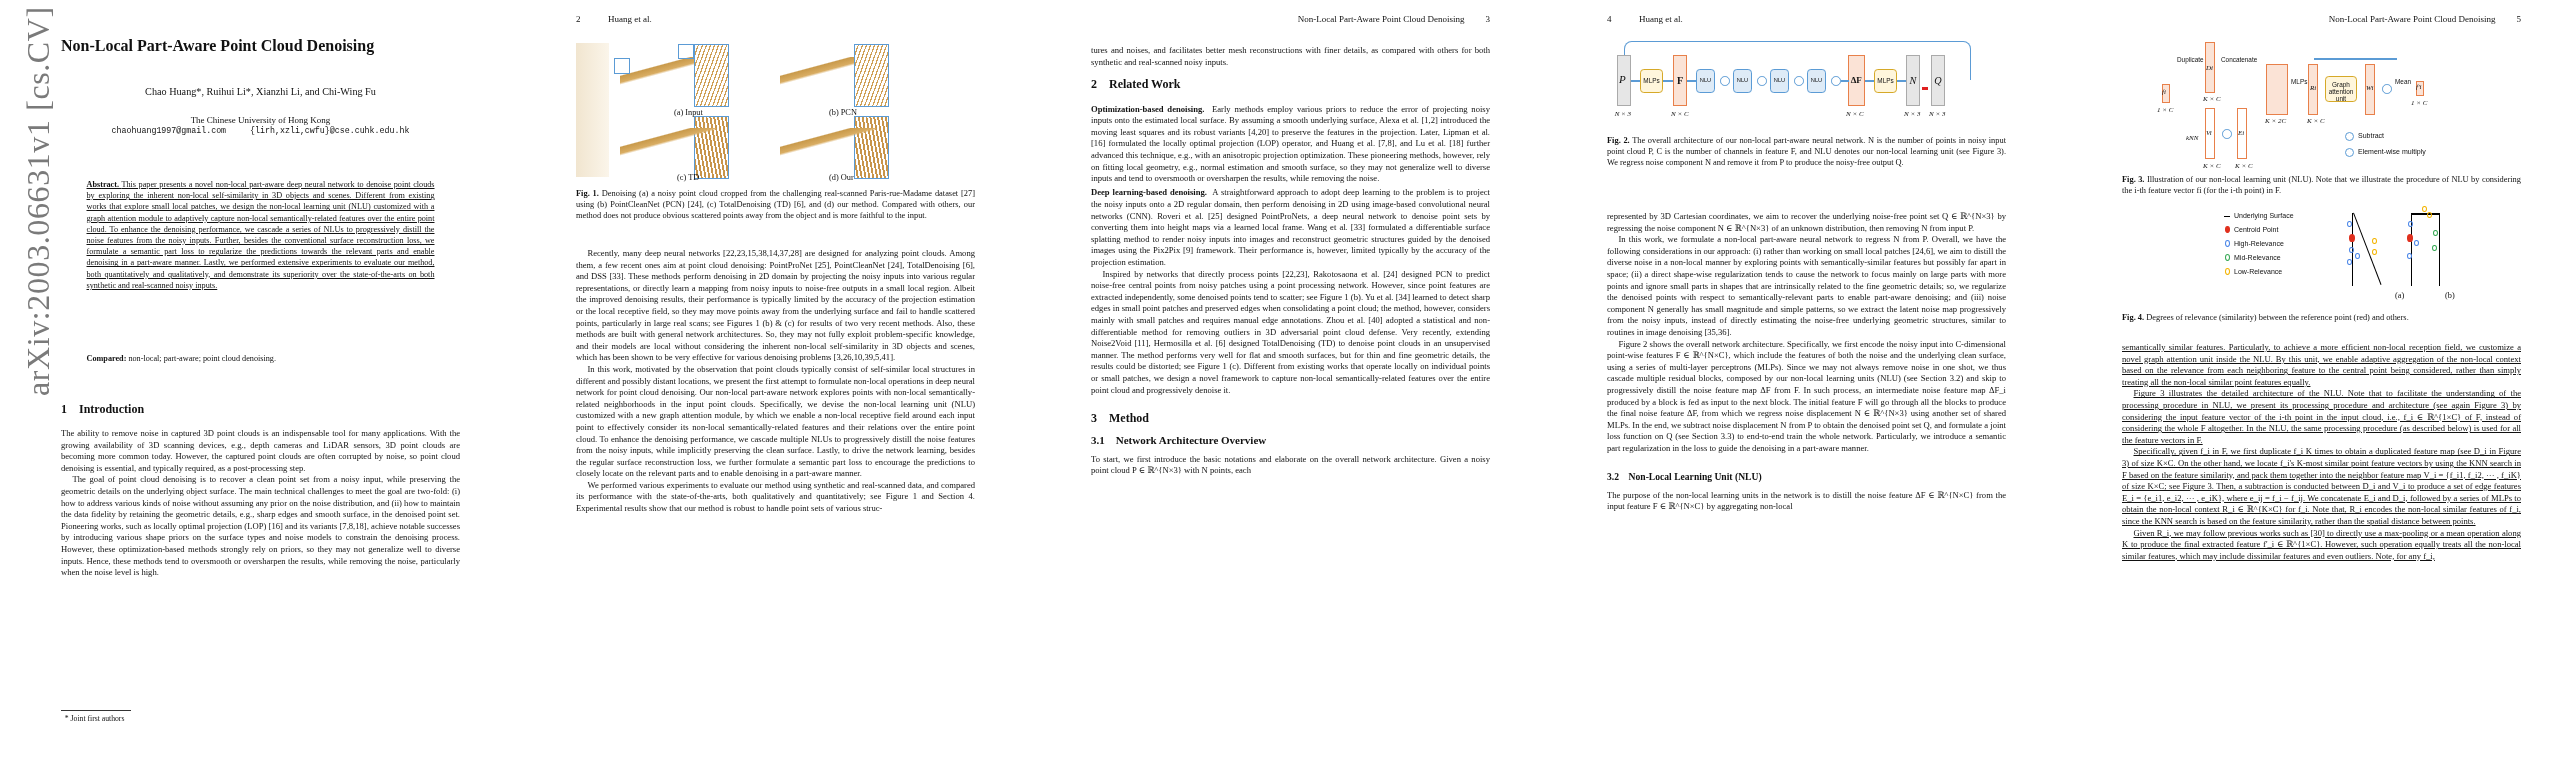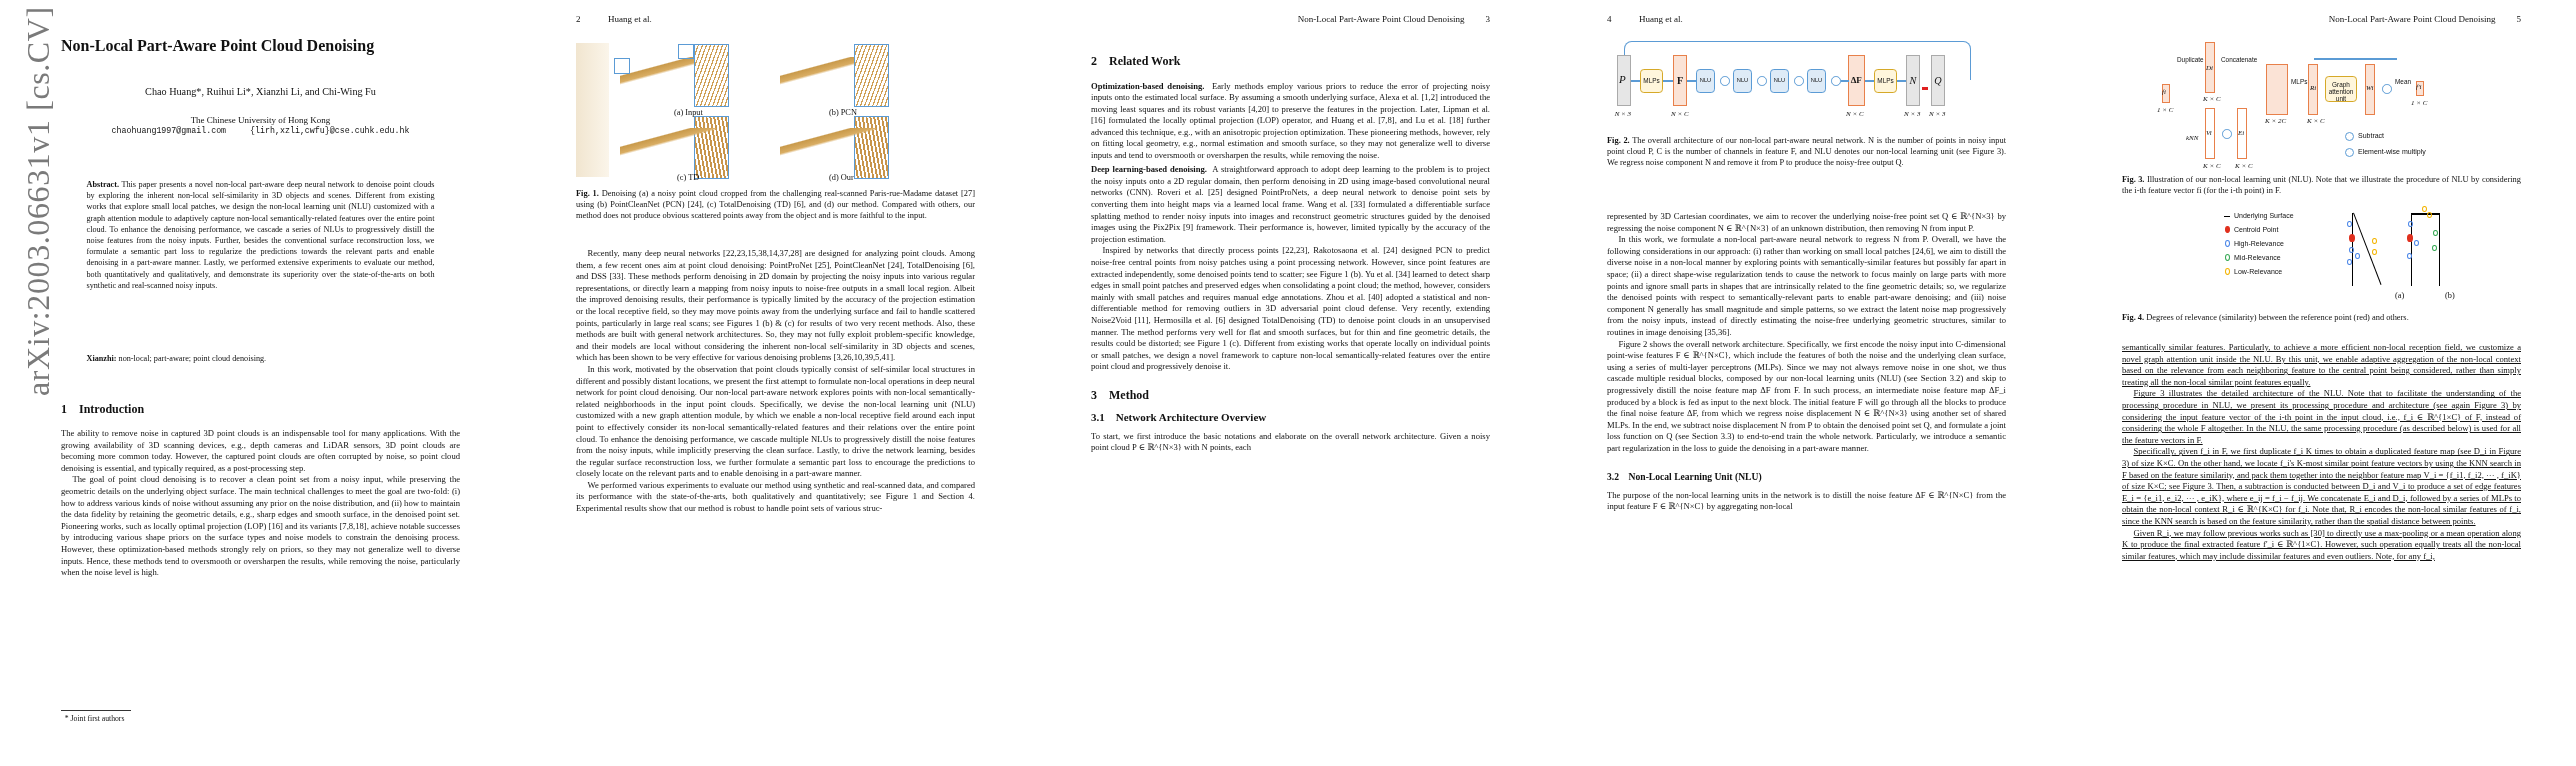--- a/index.html
+++ b/index.html
@@ -12,21 +12,21 @@
   .rh .ttl{position:absolute;top:0;}
   .txt{font-size:8.6px;line-height:11.6px;text-align:justify;hyphens:auto;margin:0;}
   .ind{text-indent:11.5px;}
   .narrow{font-family:"Liberation Sans Narrow","Liberation Serif",serif;}
   .arxiv{position:absolute;left:20.4px;top:38px;width:25.5px;height:358px;}
   .arxiv span{position:absolute;left:0;top:0;transform-origin:0 0;transform:translate(0,358px) rotate(-90deg);white-space:nowrap;font-size:32px;color:#7a7a7a;font-family:"Liberation Serif",serif;letter-spacing:0.6px;}
   .title{position:absolute;left:0;width:399px;top:37px;font-size:16px;font-weight:bold;text-align:left;padding-left:0;}
   .authors{position:absolute;top:86px;width:399px;text-align:center;font-size:10.2px;}
   .affil{position:absolute;top:115px;width:399px;text-align:center;font-size:9px;}
   .emails{position:absolute;top:126px;width:399px;text-align:center;font-size:8.3px;font-family:"Liberation Mono","DejaVu Sans Mono",monospace;word-spacing:19px;}
-  .abstract{position:absolute;top:179px;left:25.5px;width:348px;font-size:8.2px;line-height:11.2px;text-align:justify;}
+  .abstract{position:absolute;top:179px;left:25.5px;width:348px;font-size:8.2px;line-height:11.2px;text-align:justify;text-decoration:underline;}
   .kw{position:absolute;top:354px;left:25.5px;width:348px;font-size:8.2px;}
   h2.sec{font-size:12px;font-weight:bold;margin:0;position:absolute;}
   .fn-rule{position:absolute;width:70px;border-top:0.6px solid #333;}
   .fn{position:absolute;font-size:7.7px;}
   .caption{font-size:8.4px;line-height:11.2px;text-align:justify;position:absolute;}
   .b{font-weight:bold;}
   .fig{position:absolute;}
   .sublabel{position:absolute;font-size:8.3px;padding-left:28px;}
   .box{position:absolute;box-sizing:border-box;}
   .lbl{position:absolute;font-size:7px;font-style:italic;font-family:"Liberation Serif",serif;}
@@ -47,21 +47,21 @@
     <div class="affil">The Chinese University of Hong Kong</div>
     <div class="emails">
       <span>chaohuang1997@gmail.com</span>
       <span>{lirh,xzli,cwfu}@cse.cuhk.edu.hk</span>
     </div>
     <div class="abstract">
       <span class="b">Abstract.</span>
       <span>This paper presents a novel non-local part-aware deep neural network to denoise point clouds by exploring the inherent non-local self-similarity in 3D objects and scenes. Different from existing works that explore small local patches, we design the non-local learning unit (NLU) customized with a graph attention module to adaptively capture non-local semantically-related features over the entire point cloud. To enhance the denoising performance, we cascade a series of NLUs to progressively distill the noise features from the noisy inputs. Further, besides the conventional surface reconstruction loss, we formulate a semantic part loss to regularize the predictions towards the relevant parts and enable denoising in a part-aware manner. Lastly, we performed extensive experiments to evaluate our method, both quantitatively and qualitatively, and demonstrate its superiority over the state-of-the-arts on both synthetic and real-scanned noisy inputs.</span>
     </div>
     <div class="kw">
-      <span class="b">Xianzhi:</span>
+      <span class="b">Compared:</span>
       <span>non-local; part-aware; point cloud denoising.</span>
     </div>
     <h2 class="sec" style="top:402px;left:0;">
       <span>1</span>&nbsp;&nbsp;&nbsp;&nbsp;<span>Introduction</span>
     </h2>
     <div style="position:absolute;top:428px;left:0;width:399px;">
       <p class="txt">The ability to remove noise in captured 3D point clouds is an indispensable tool for many applications. With the growing availability of 3D scanning devices, e.g., depth cameras and LiDAR sensors, 3D point clouds are becoming more common today. However, the captured point clouds are often corrupted by noise, so point cloud denoising is essential, and typically required, as a post-processing step.</p>
       <p class="txt ind">The goal of point cloud denoising is to recover a clean point set from a noisy input, while preserving the geometric details on the underlying object surface. The main technical challenges to meet the goal are two-fold: (i) how to address various kinds of noise without assuming any prior on the noise distribution, and (ii) how to maintain the data fidelity by retaining the geometric details, e.g., sharp edges and smooth surface, in the denoised point set. Pioneering works, such as locally optimal projection (LOP) [16] and its variants [7,8,18], achieve notable successes by introducing various shape priors on the surface types and noise models to constrain the denoising process. However, these optimization-based methods strongly rely on priors, so they may not generalize well to diverse inputs. Hence, these methods tend to oversmooth or oversharpen the results, while removing the noise, particularly when the noise level is high.</p>
     </div>
     <div class="fn-rule" style="top:710px;left:0;"></div>
@@ -110,20 +110,21 @@
     <p class="txt ind">We performed various experiments to evaluate our method using synthetic and real-scanned data, and compared its performance with the state-of-the-arts, both qualitatively and quantitatively; see Figure 1 and Section 4. Experimental results show that our method is robust to handle point sets of various struc-</p>
   </div>
 </div>
 
 <div class="page p3">
   <div class="rh">
     <span class="ttl" style="right:25.5px;">Non-Local Part-Aware Point Cloud Denoising</span>
     <span class="num" style="right:0">3</span>
   </div>
   <div class="col" style="top:45px;">
+    <p class="txt">tures and noises, and facilitates better mesh reconstructions with finer details, as compared with others for both synthetic and real-scanned noisy inputs.</p>
     <h2 style="font-size:12px;margin:9px 0 11.5px 0;font-weight:bold;">
       <span>2</span>&nbsp;&nbsp;&nbsp;&nbsp;<span>Related Work</span>
     </h2>
     <p class="txt"><span class="b">Optimization-based denoising.</span>&nbsp; <span>Early methods employ various priors to reduce the error of projecting noisy inputs onto the estimated local surface. By assuming a smooth underlying surface, Alexa et al. [1,2] introduced the moving least squares and its robust variants [4,20] to preserve the features in the projection. Later, Lipman et al. [16] formulated the locally optimal projection (LOP) operator, and Huang et al. [7,8], and Lu et al. [18] further advanced this technique, e.g., with an anisotropic projection optimization. These pioneering methods, however, rely on fitting local geometry, e.g., normal estimation and smooth surface, so they may not generalize well to diverse inputs and tend to oversmooth or oversharpen the results, while removing the noise.</span></p>
     <p class="txt" style="margin-top:2.6px;"><span class="b">Deep learning-based denoising.</span>&nbsp; <span>A straightforward approach to adopt deep learning to the problem is to project the noisy inputs onto a 2D regular domain, then perform denoising in 2D using image-based convolutional neural networks (CNN). Roveri et al. [25] designed PointProNets, a deep neural network to denoise point sets by converting them into height maps via a learned local frame. Wang et al. [33] formulated a differentiable surface splatting method to render noisy inputs into images and reconstruct geometric structures guided by the denoised images using the Pix2Pix [9] framework. Their performance is, however, limited typically by the accuracy of the projection estimation.</span></p>
     <p class="txt ind">Inspired by networks that directly process points [22,23], Rakotosaona et al. [24] designed PCN to predict noise-free central points from noisy patches using a point processing network. However, since point features are extracted independently, some denoised points tend to scatter; see Figure 1 (b). Yu et al. [34] learned to detect sharp edges in small point patches and preserved edges when consolidating a point cloud; the method, however, considers mainly with small patches and requires manual edge annotations. Zhou et al. [40] adopted a statistical and non-differentiable method for removing outliers in 3D adversarial point cloud defense. Very recently, extending Noise2Void [11], Hermosilla et al. [6] designed TotalDenoising (TD) to denoise point clouds in an unsupervised manner. The method performs very well for flat and smooth surfaces, but for thin and fine geometric details, the results could be distorted; see Figure 1 (c). Different from existing works that operate locally on individual points or small patches, we design a novel framework to capture non-local semantically-related features over the entire point cloud and progressively denoise it.</p>
     <h2 style="font-size:12px;margin:15.3px 0 7.7px 0;font-weight:bold;">
       <span>3</span>&nbsp;&nbsp;&nbsp;&nbsp;<span>Method</span>
     </h2>
     <h3 style="font-size:11px;margin:0 0 7.7px 0;font-weight:bold;">

